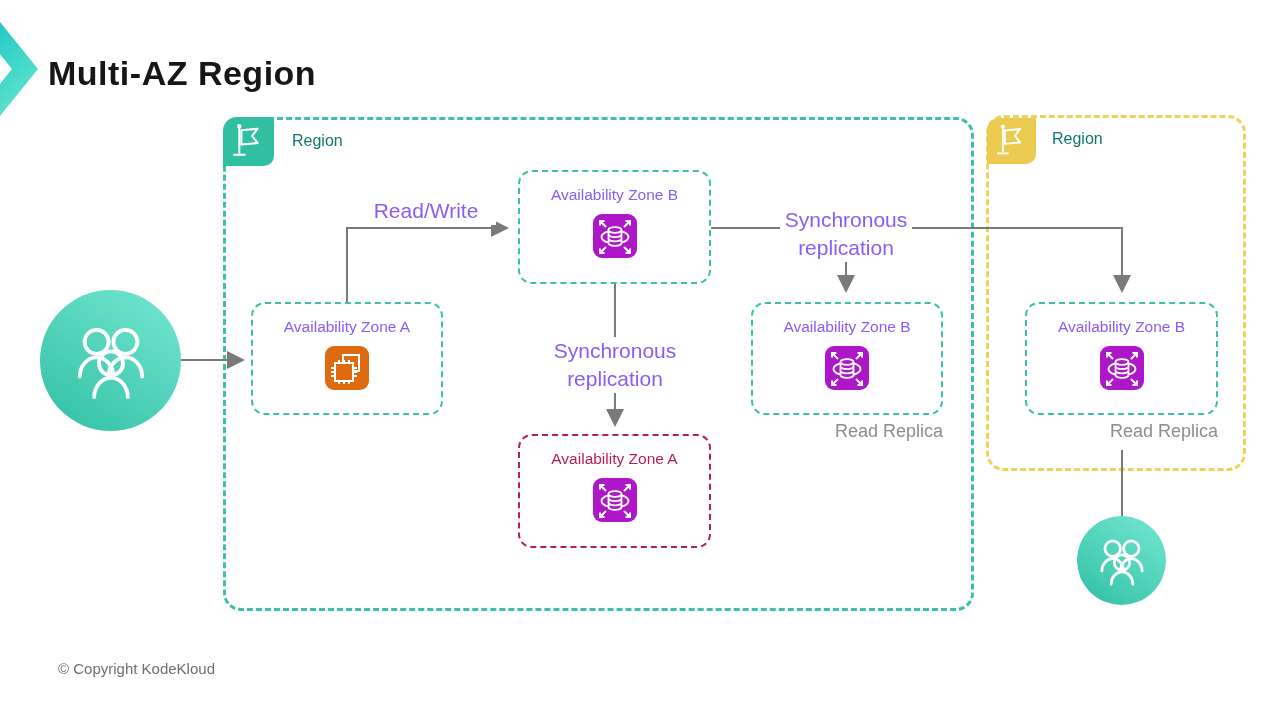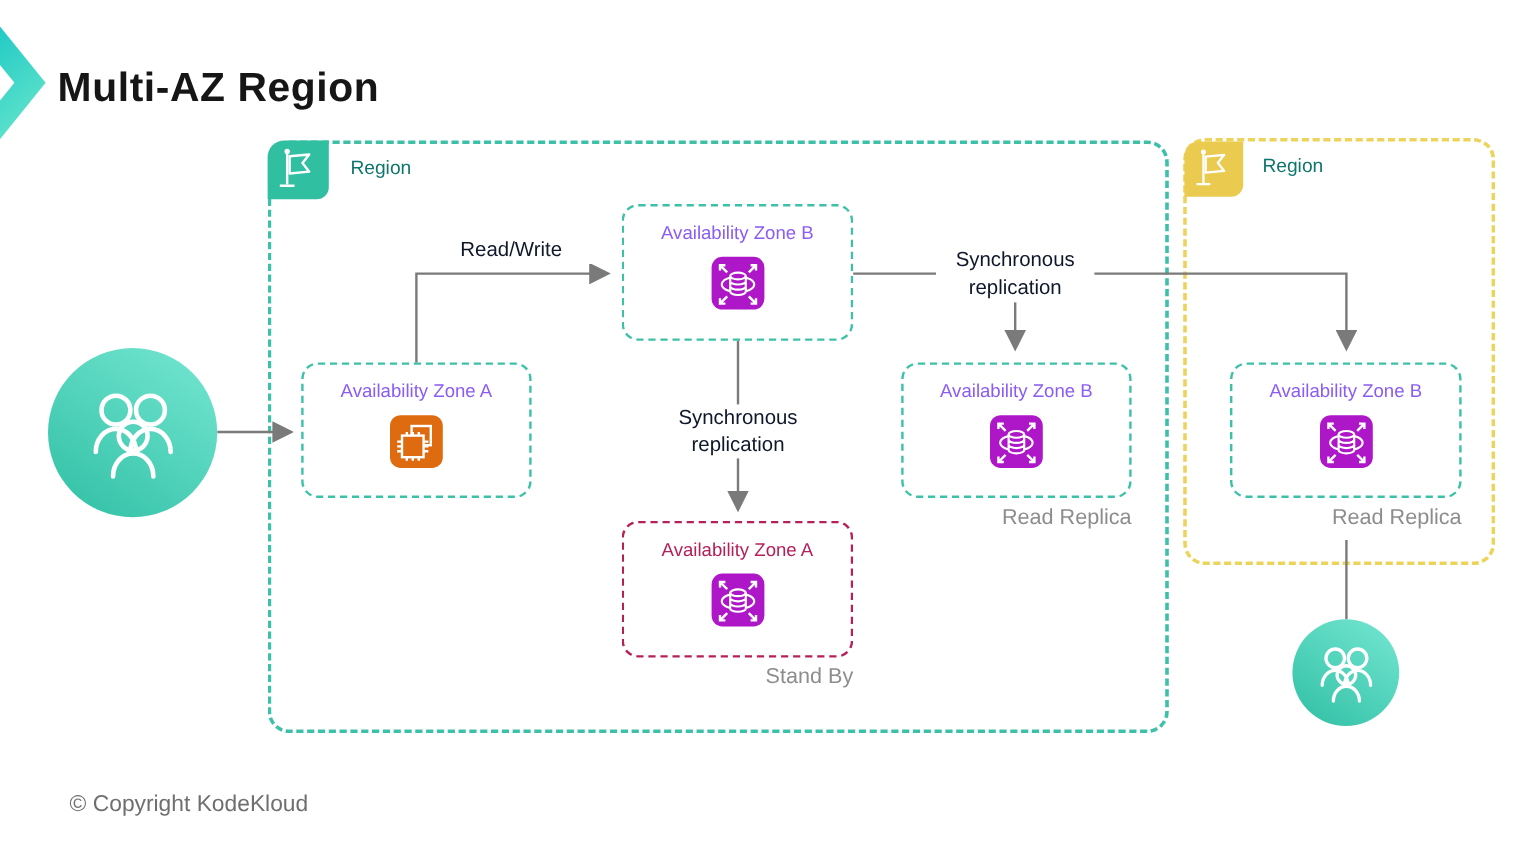--- a/index.html
+++ b/index.html
@@ -19,27 +19,27 @@
   .badge.teal{left:223px;top:117px;width:51px;height:49px;background:#31bfa2;border-radius:14px 0 10px 0;}
   .badge.yellow{left:987px;top:118px;width:49px;height:46px;background:#eacb50;border-radius:12px 0 10px 0;}
   .region-label{font-size:16px;color:#0f766e;}
   
   .az{border:2.5px dashed #3cc1a8;border-radius:14px;z-index:4;text-align:center;box-sizing:border-box;}
   .az .az-label{margin-top:14px;font-size:15.5px;color:#8b5cf6;}
   .az.crimson{border-color:#b52059;}
   .az.crimson .az-label{color:#b52059;}
   .svc-icon{width:44px;height:44px;border-radius:9px;margin:10px auto 0;display:block;}
   .sublabel{font-size:18px;color:#8d8d8d;text-align:right;z-index:6;}
-  .conn-label{font-size:17px;color:#0f172a;text-align:center;line-height:1.33;z-index:6;background:#ffffff;}
+  .conn-label{font-size:21px;color:#8b5cf6;text-align:center;line-height:1.33;z-index:6;background:#ffffff;}
   .users{border-radius:50%;background:linear-gradient(215deg,#76e7d2 0%,#2fbfa4 100%);z-index:7;
          display:flex;align-items:center;justify-content:center;}
   .users.big{left:40px;top:290px;width:141px;height:141px;}
   .users.small{left:1077px;top:516px;width:89px;height:89px;}
   .overlay{left:0;top:0;z-index:5;pointer-events:none;}
-  .copyright{left:58px;top:660px;font-size:19px;color:#6f6f6f;}
+  .copyright{left:58px;top:660px;font-size:15px;color:#6f6f6f;}
   .logo{left:-26px;top:22px;z-index:2;}
 </style>
 </head>
 <body>
 
 <div class="stage">
 
   <svg class="abs logo" width="70" height="94" viewBox="0 0 70 94">
     <defs>
       <linearGradient id="gchev" x1="0" y1="0" x2="0.6" y2="1">
@@ -144,21 +144,20 @@
     <span class="svc-icon" style="background:#ae17c8;">
       <svg width="44" height="44" viewBox="0 0 44 44">
         <ellipse cx="22" cy="23" rx="13.5" ry="6.5" fill="none" stroke="#fff" stroke-width="1.8"></ellipse>
         <path d="M15.5 16 L15.5 29 A6.5 2.8 0 0 0 28.5 29 L28.5 16 Z" fill="#ae17c8"></path>
         <ellipse cx="22" cy="16" rx="6.5" ry="2.8" fill="#ae17c8" stroke="#fff" stroke-width="1.8"></ellipse>
         <path d="M15.5 16 V29 M28.5 16 V29 M15.5 29 A6.5 2.8 0 0 0 28.5 29 M15.5 20.3 A6.5 2.8 0 0 0 28.5 20.3 M15.5 24.6 A6.5 2.8 0 0 0 28.5 24.6" fill="none" stroke="#fff" stroke-width="1.8"></path>
         <path d="M13 13 L7 7 M7 11.5 L7 7 L11.5 7 M31 13 L37 7 M32.5 7 L37 7 L37 11.5 M13 33 L7 39 M7 34.5 L7 39 L11.5 39 M31 33 L37 39 M32.5 39 L37 39 L37 34.5" fill="none" stroke="#fff" stroke-width="2"></path>
       </svg>
     </span>
   </div>
-  <div class="abs sublabel" style="left:518px;top:553px;width:193px;">Stand By</div>
 
   <div class="abs conn-label" style="left:356px;top:197px;width:140px;">Read/Write</div>
   <div class="abs conn-label" style="left:780px;top:206px;width:132px;">Synchronous replication</div>
   <div class="abs conn-label" style="left:552px;top:337px;width:126px;">Synchronous replication</div>
 
   <svg class="abs overlay" width="1280" height="720" viewBox="0 0 1280 720">
     <defs>
       <marker id="ah" markerWidth="9" markerHeight="9" refX="7.5" refY="4.5" orient="auto">
         <path d="M0 0 L9 4.5 L0 9 Z" fill="#7a7a7a"></path>
       </marker>

